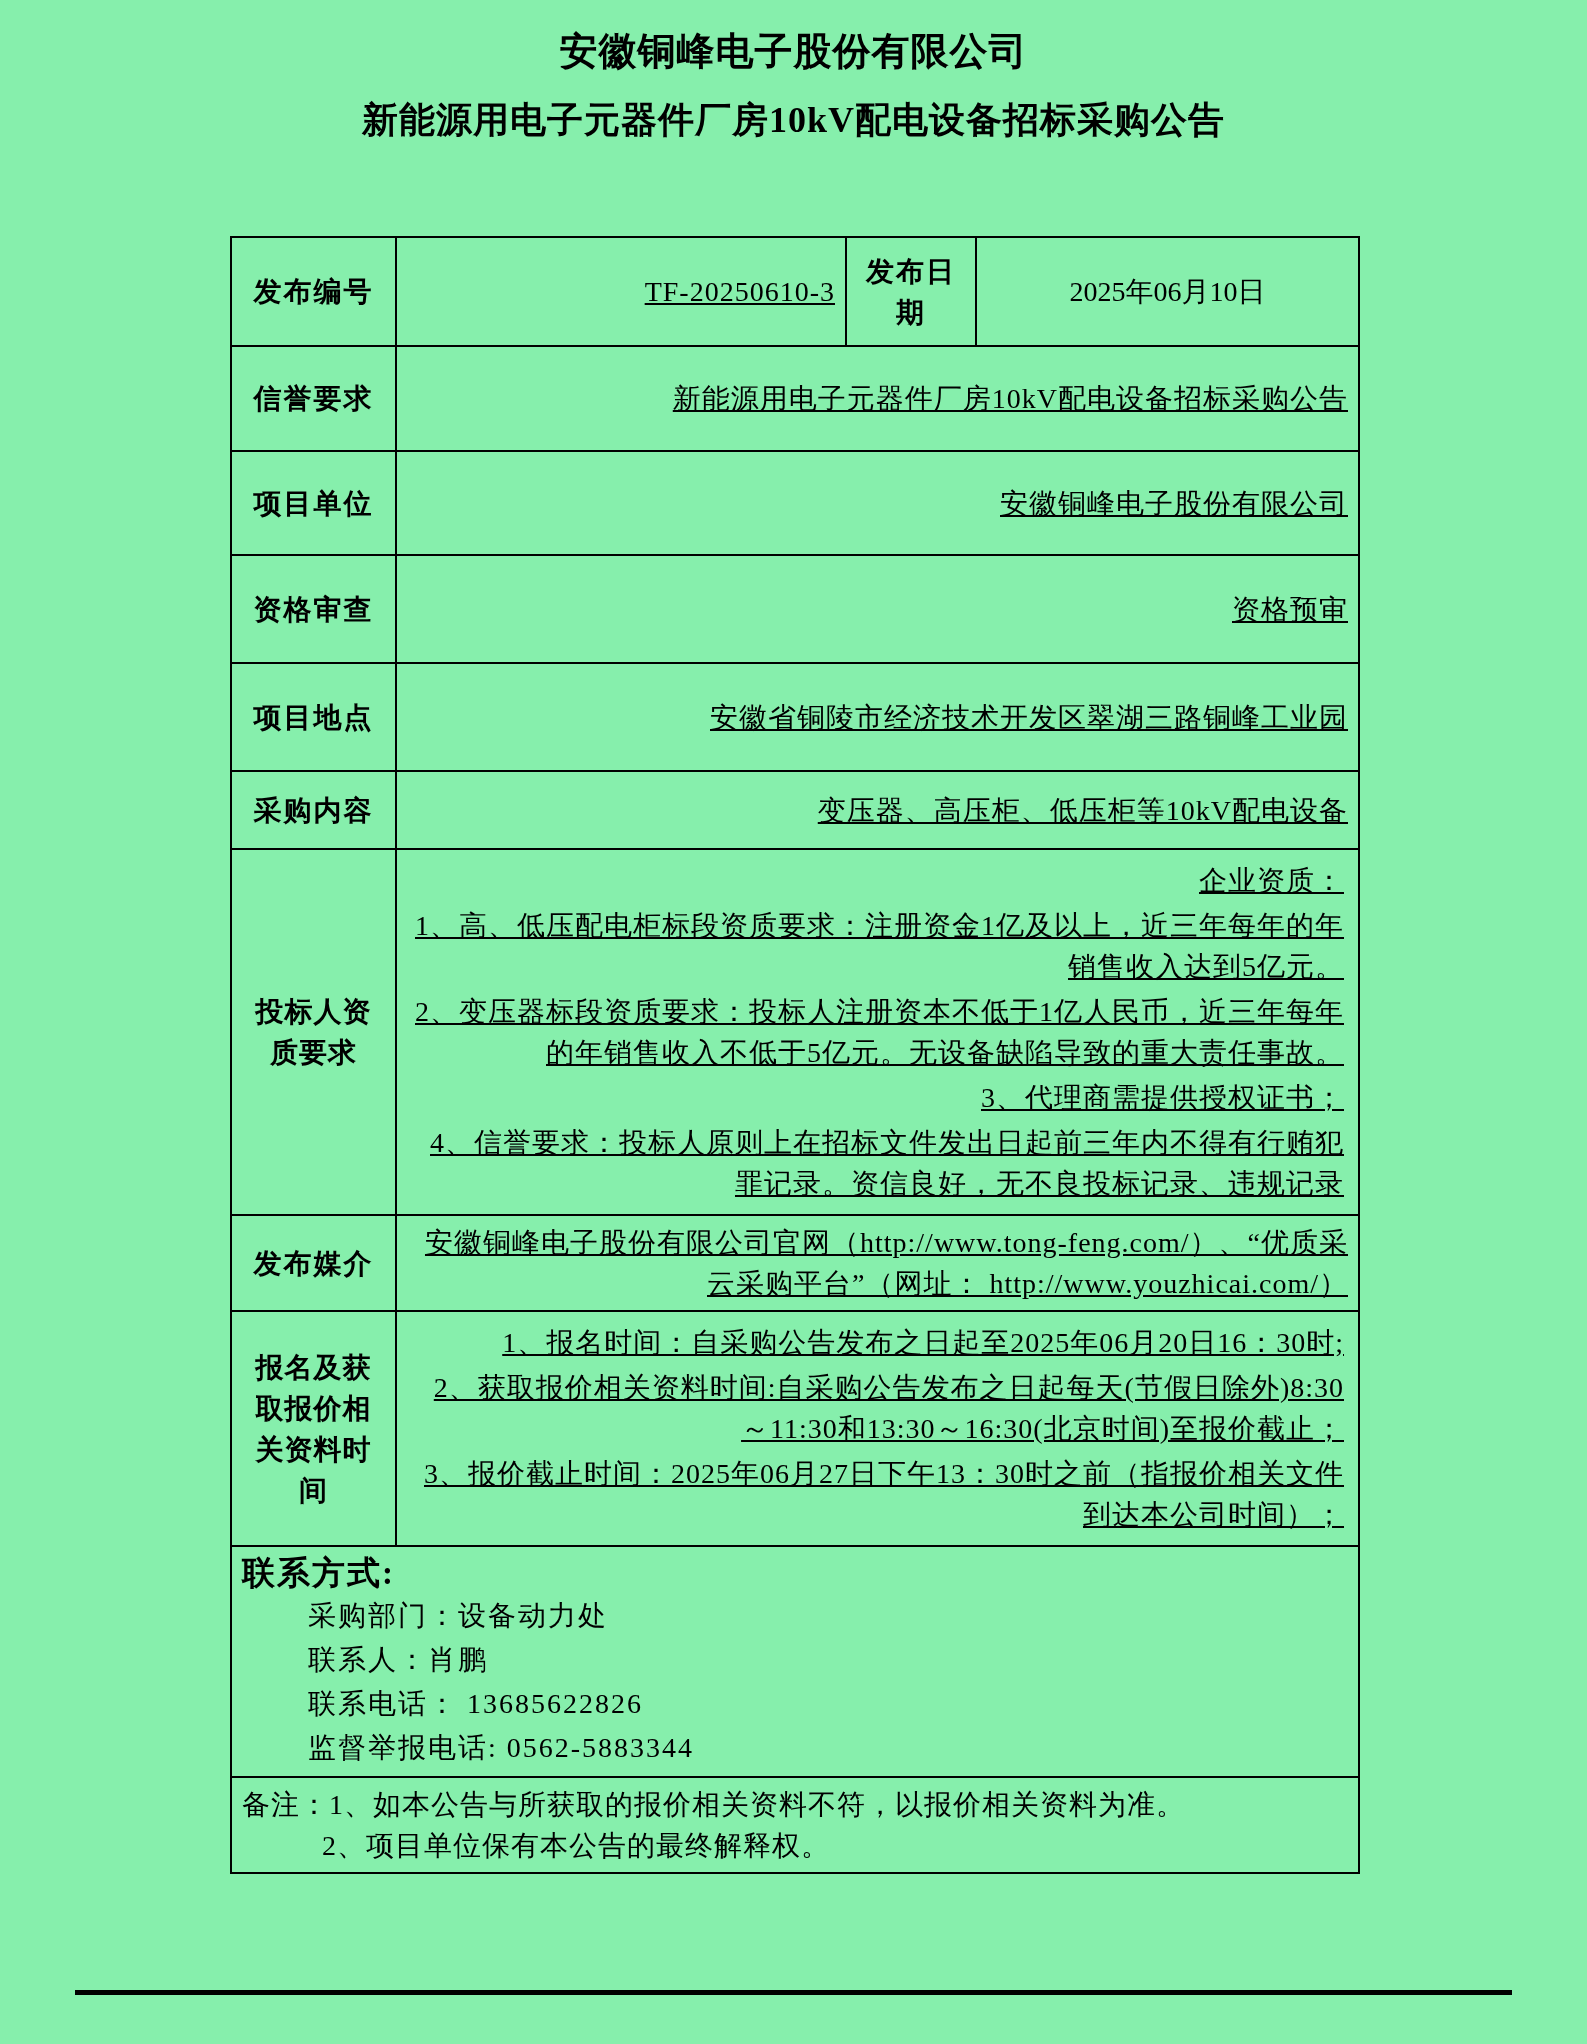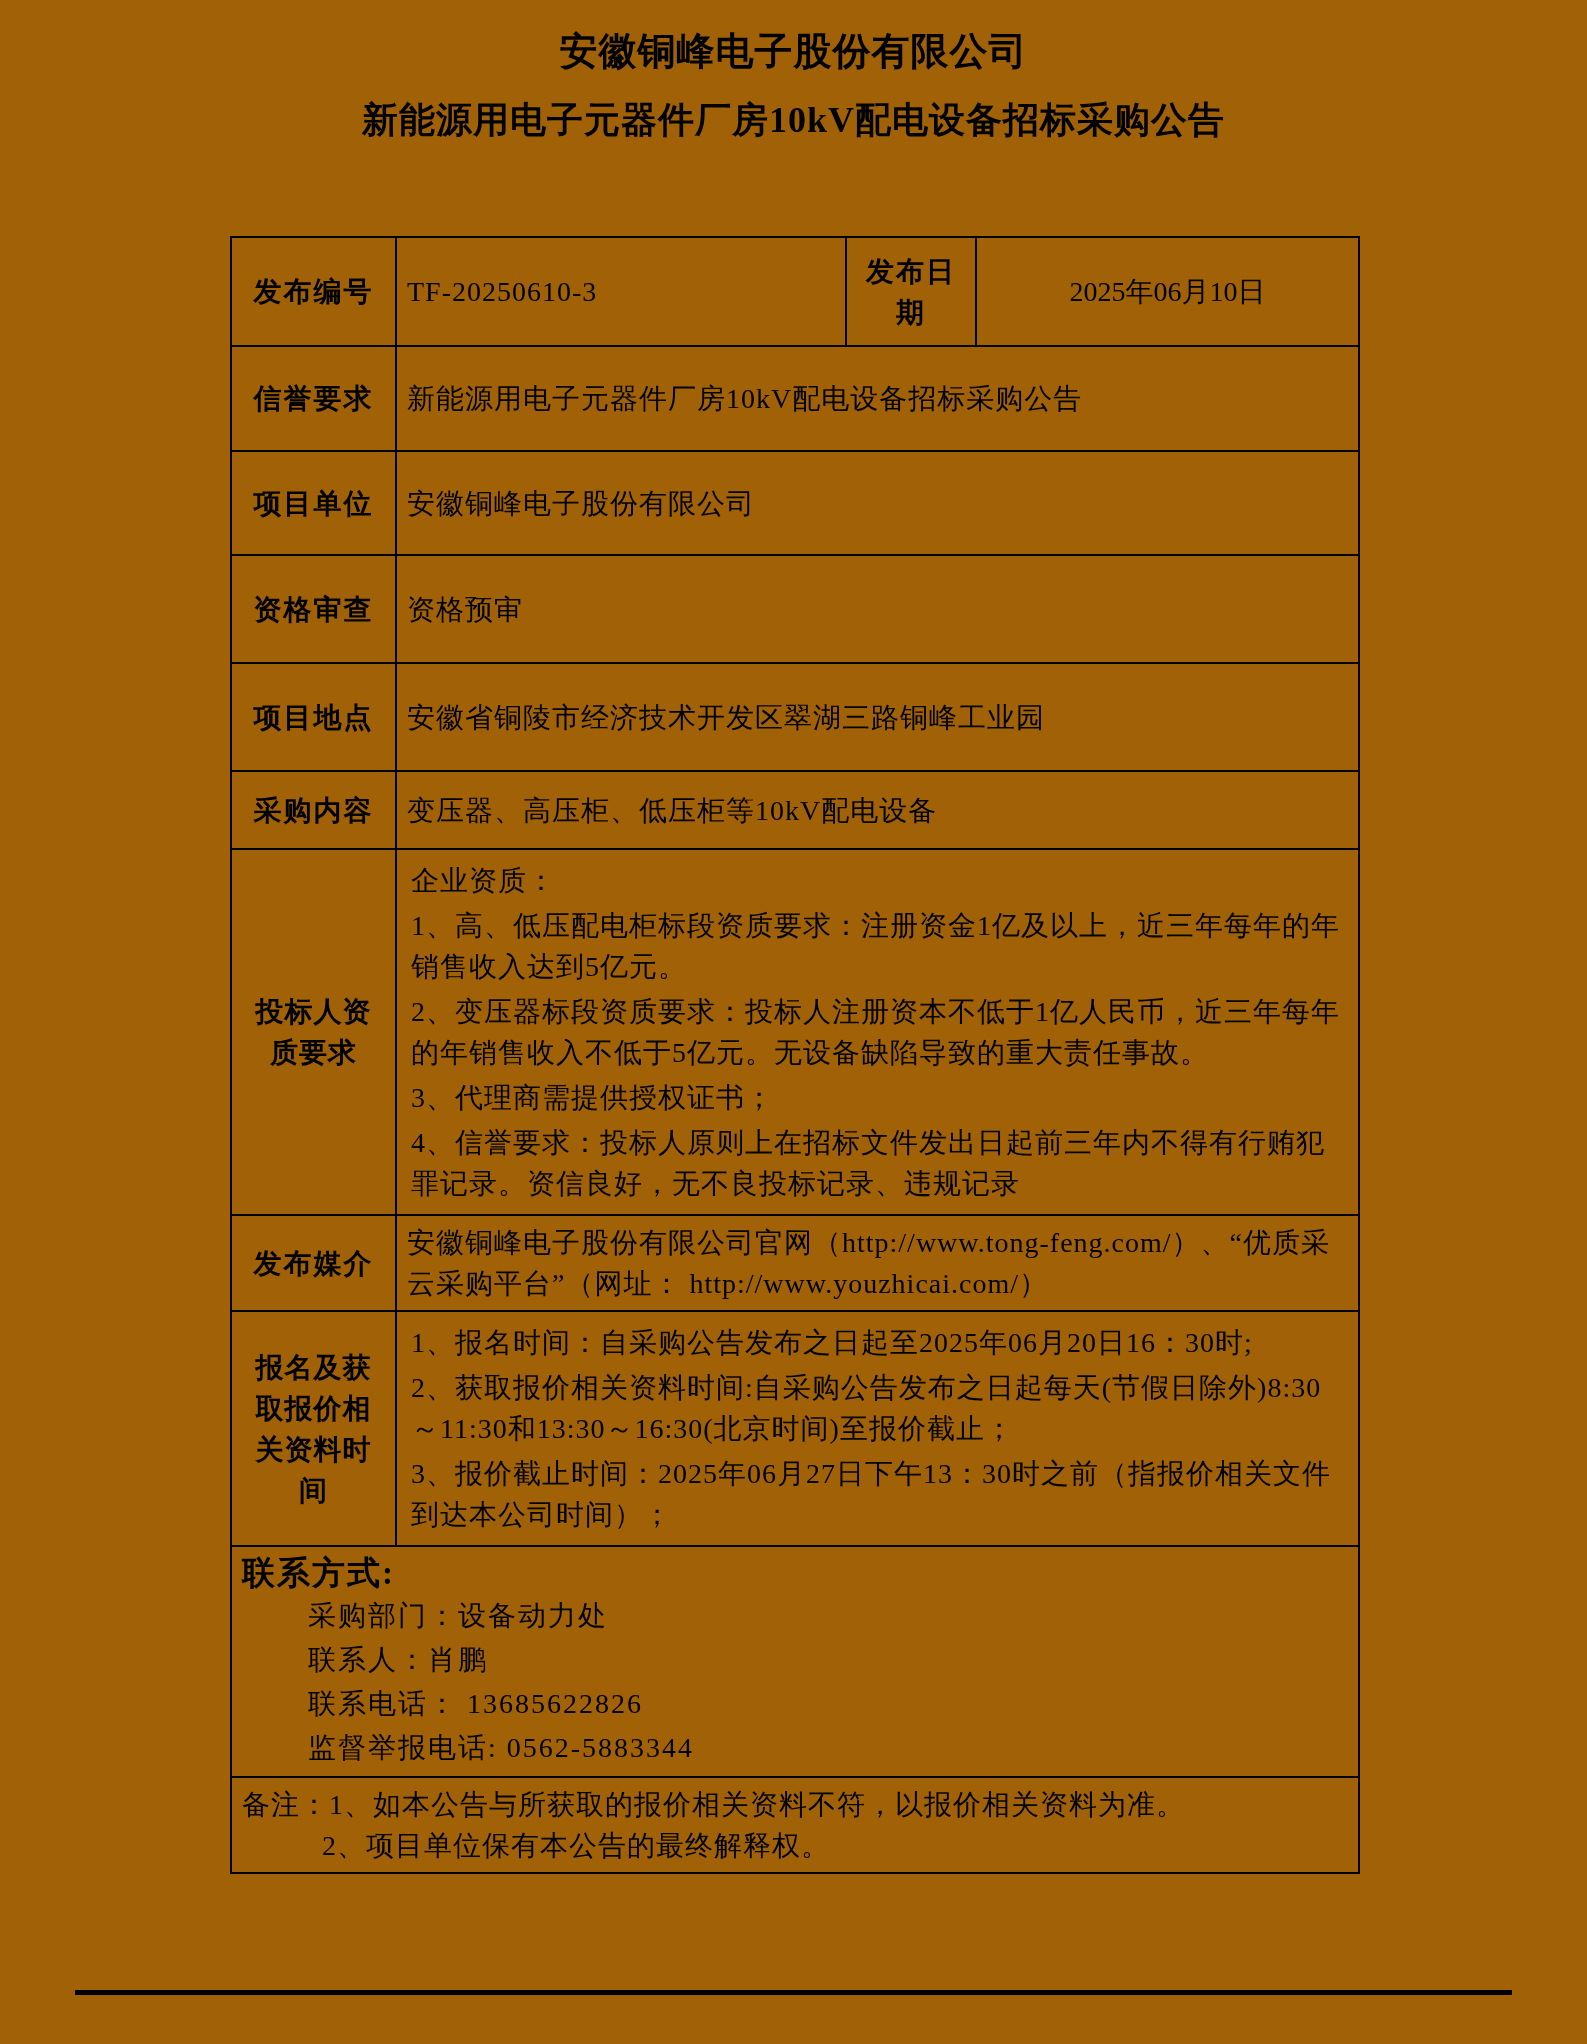--- a/index.html
+++ b/index.html
@@ -1,19 +1,19 @@
 <!DOCTYPE html>
 <html><head>
 <meta charset="utf-8">
 <style>
   html,body{margin:0;padding:0;background:#888;}
   .page{
     position:relative;
     width:1587px;height:2044px;
-    background:#a16207;
+    background:#86efac;
     font-family:"Liberation Serif","DejaVu Serif",serif;
     color:#000;
     overflow:hidden;
   }
   .doc-title-1{
     position:absolute;top:26px;left:0;width:100%;
     text-align:center;font-size:38px;font-weight:bold;
     letter-spacing:1px;margin:0;
   }
   .doc-title-2{
@@ -40,21 +40,21 @@
     text-align:center;
     font-weight:bold;
     letter-spacing:2px;
     padding:4px 2px;
   }
   td.label-multi{
     font-size:26px;
     letter-spacing:1px;
     line-height:42px;
   }
-  td.value-cell{ text-align:left; padding-left:13px; letter-spacing:1px; }
+  td.value-cell{ text-align:right; padding-left:13px; letter-spacing:1px;text-decoration:underline; }
   td.center-cell{ text-align:center; }
   .cell-line{ margin:4px; }
   td.contact-cell{ vertical-align:top; padding:8px 12px; }
   .contact-heading{ margin:0; font-weight:bold; font-size:33px; letter-spacing:2px; }
   .contact-line{ margin:0; padding-left:66px; letter-spacing:2px; line-height:44px; }
   td.remark-cell{ vertical-align:middle; font-weight:normal; padding:6px 10px; }
   .remark-line-1{ margin:0; letter-spacing:1px; }
   .remark-line-2{ margin:0; padding-left:80px; letter-spacing:1px; }
   .footer-rule{
     position:absolute;left:75px;top:1990px;

